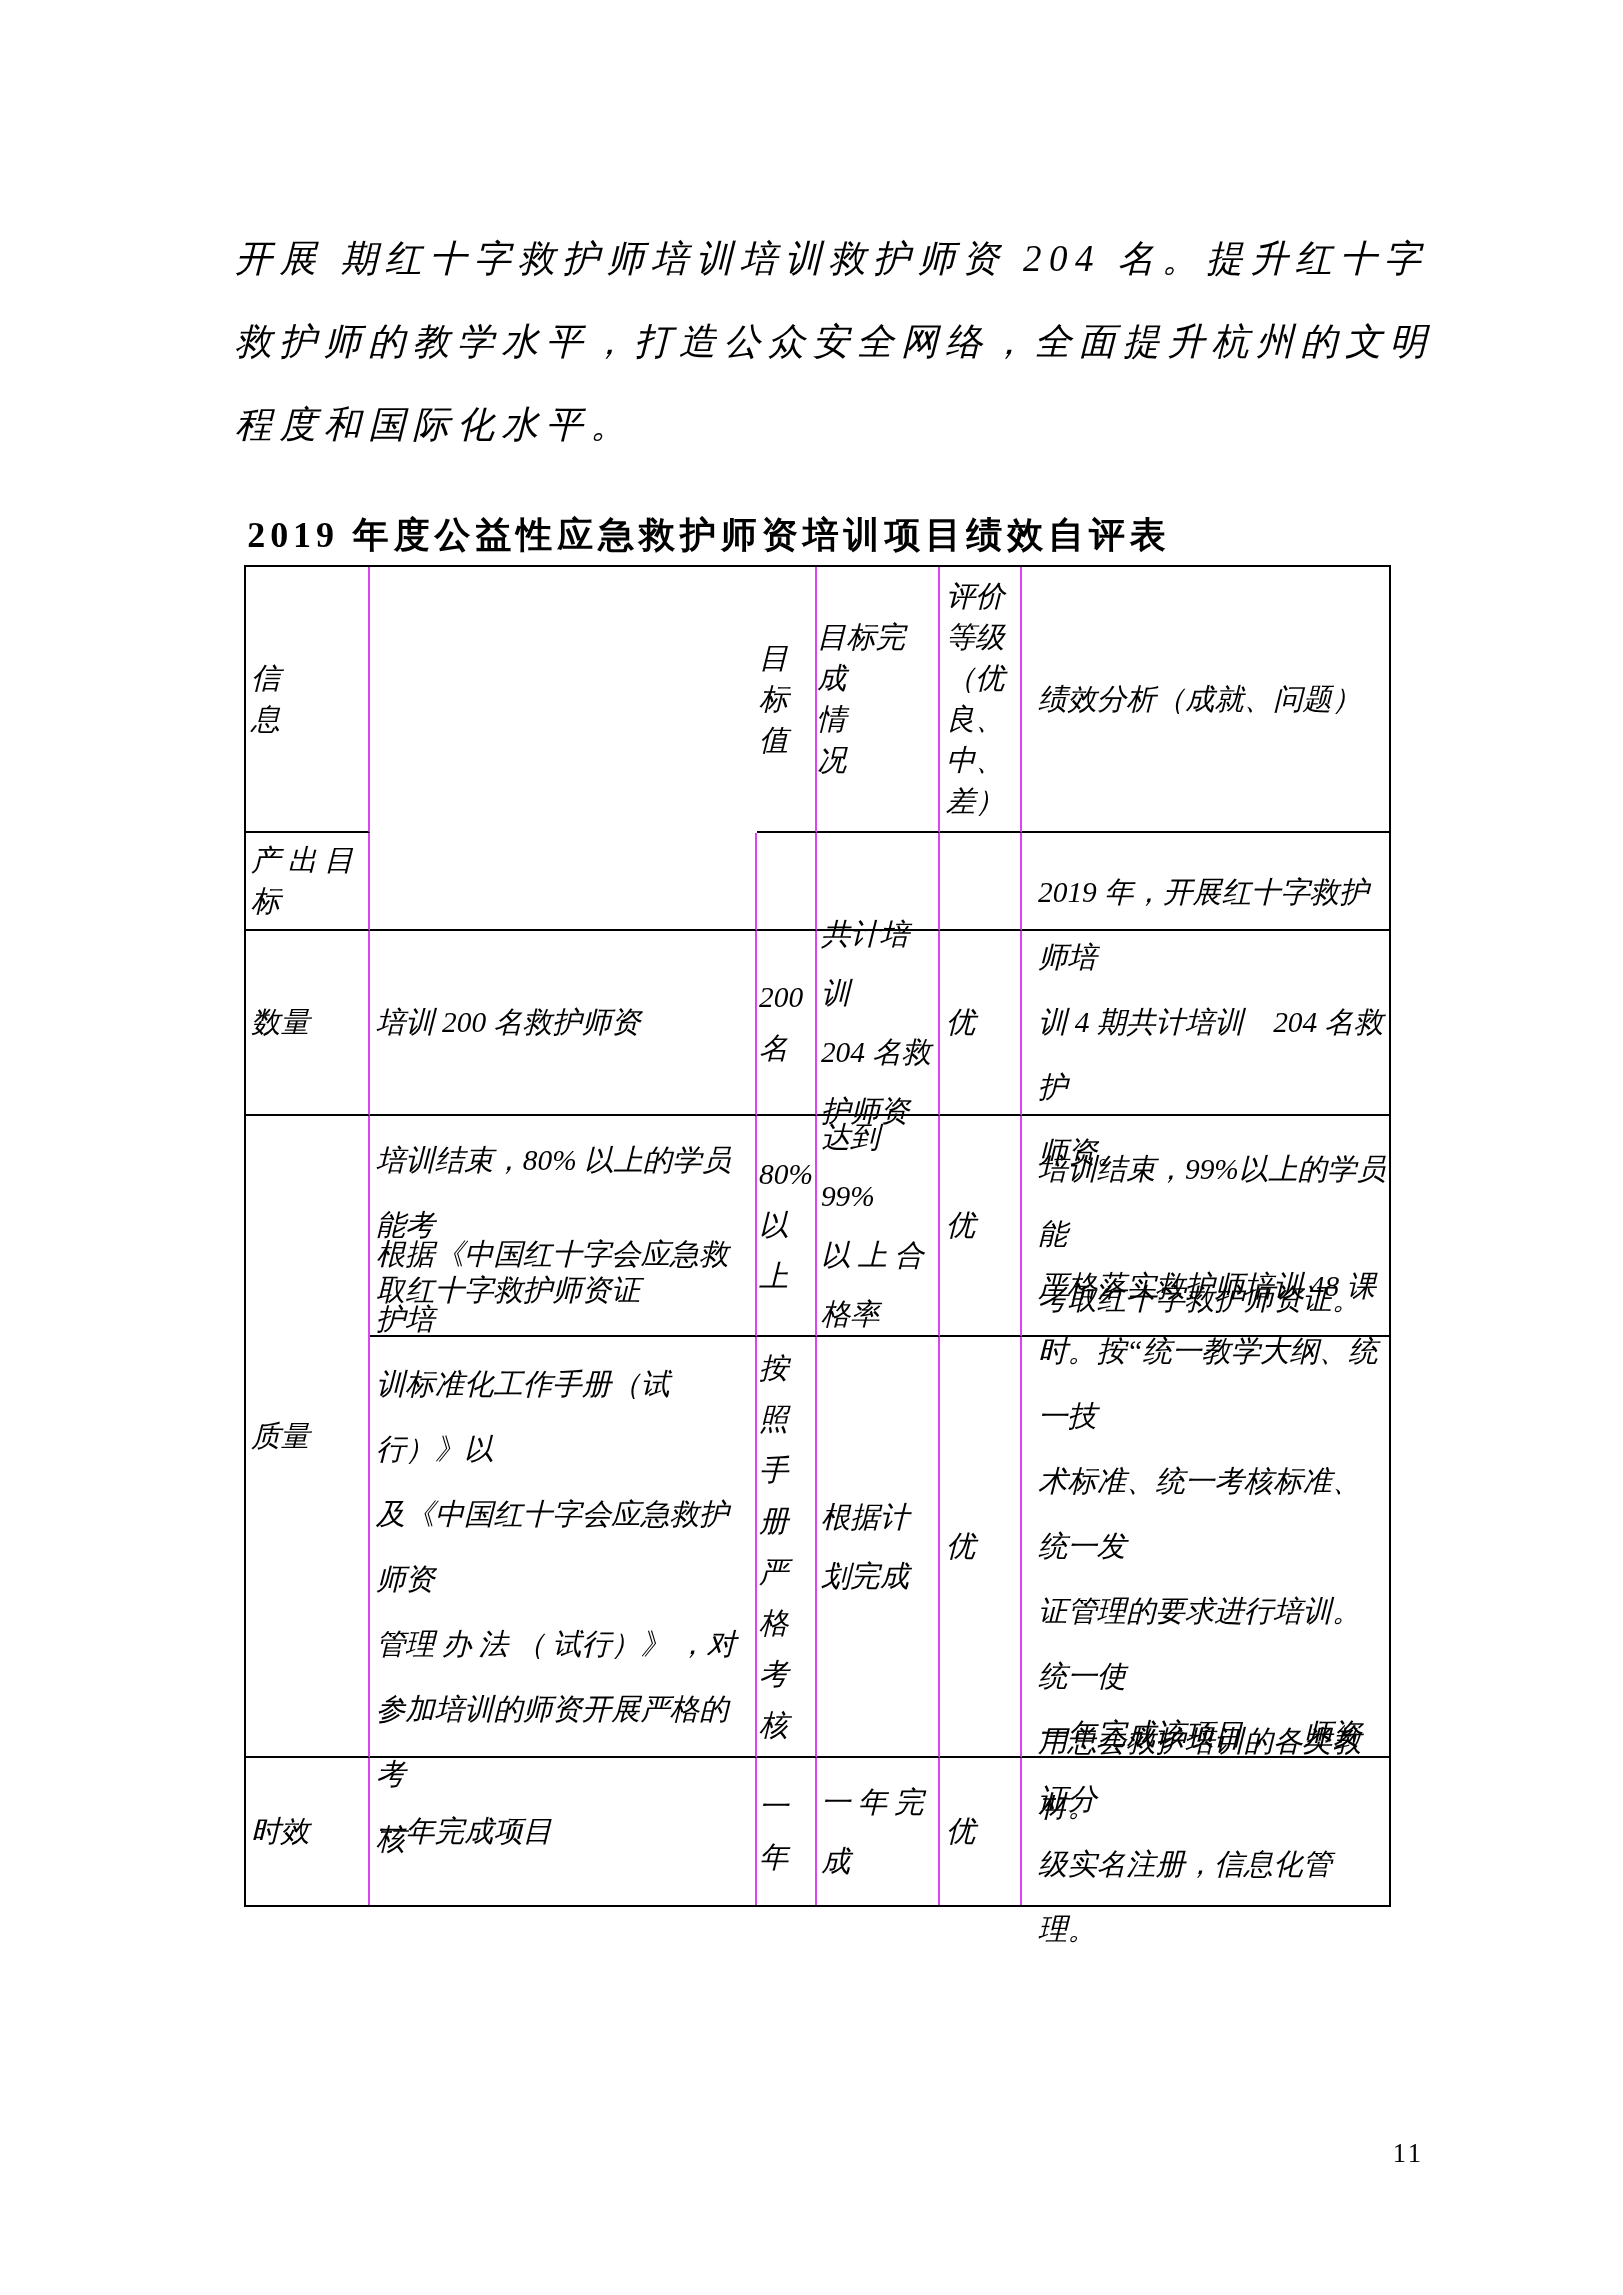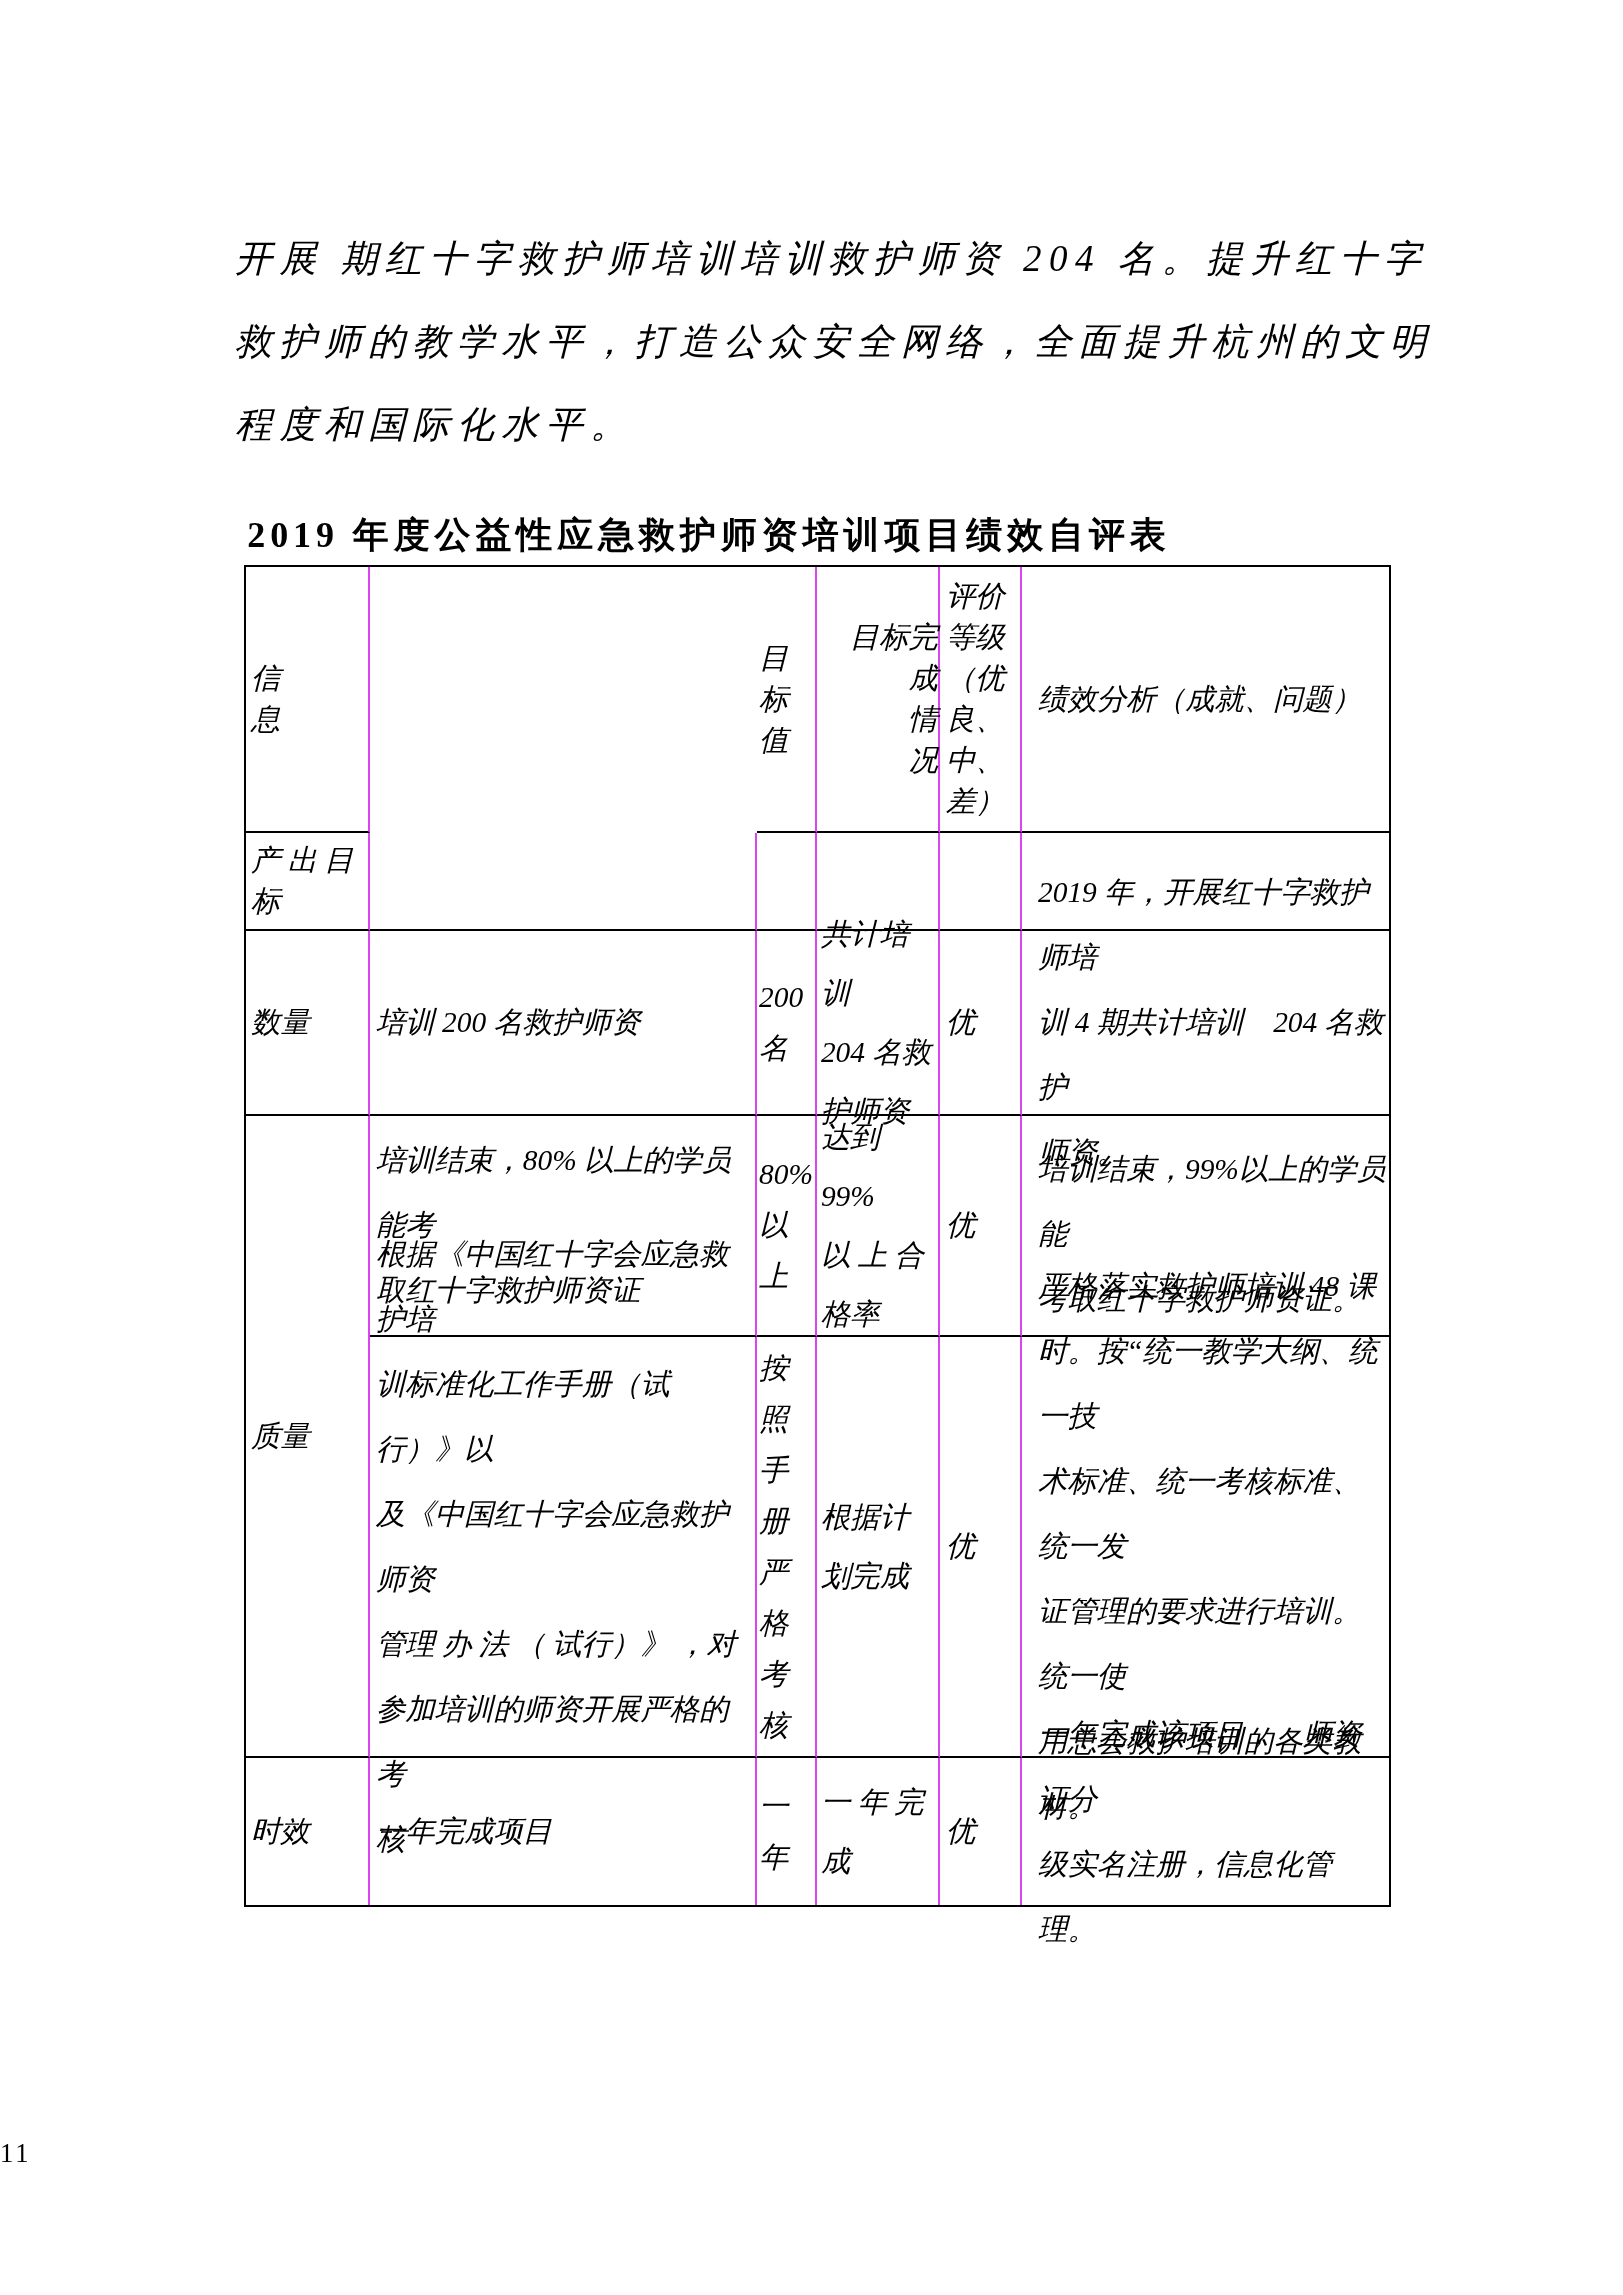--- a/index.html
+++ b/index.html
@@ -39,25 +39,25 @@
   
   .p-name  .txt{line-height:41px;padding-left:4.9px;}
   .p-goal  .txt{line-height:65px;padding-left:5.9px;}
   .p-tgt   .txt{line-height:51px;padding-left:2px;}
   .p-comp  .txt{line-height:59px;padding-left:3.9px;}
   .p-rate  .txt{line-height:41px;padding-left:5.9px;}
   .p-ana   .txt{line-height:65px;padding-left:16px;}
   .hdr .txt{line-height:41px;}
   .hdr.p-goal .txt,.hdr.p-ana .txt{line-height:41px;}
   .hdr.p-comp{justify-content:flex-start;}
-  .hdr.p-comp .txt{text-align:right;width:100%;padding-left:0;}
+  .hdr.p-comp .txt{text-align:left;width:100%;padding-left:0;}
   .vtop{align-items:center;}
   .vtop .txt{padding-top:17.7px;}
   .pageno{
-    position:absolute;left:0;top:2138px;width:1424px;text-align:left;
+    position:absolute;left:0;top:2138px;width:1424px;text-align:right;
     font-size:26.5px;font-style:normal;letter-spacing:2.9px;
   }
 </style>
 </head>
 <body>
 
 <div class="para">开展 期红十字救护师培训培训救护师资 204 名。提升红十字
 救护师的教学水平，打造公众安全网络，全面提升杭州的文明
 程度和国际化水平。</div>
 

